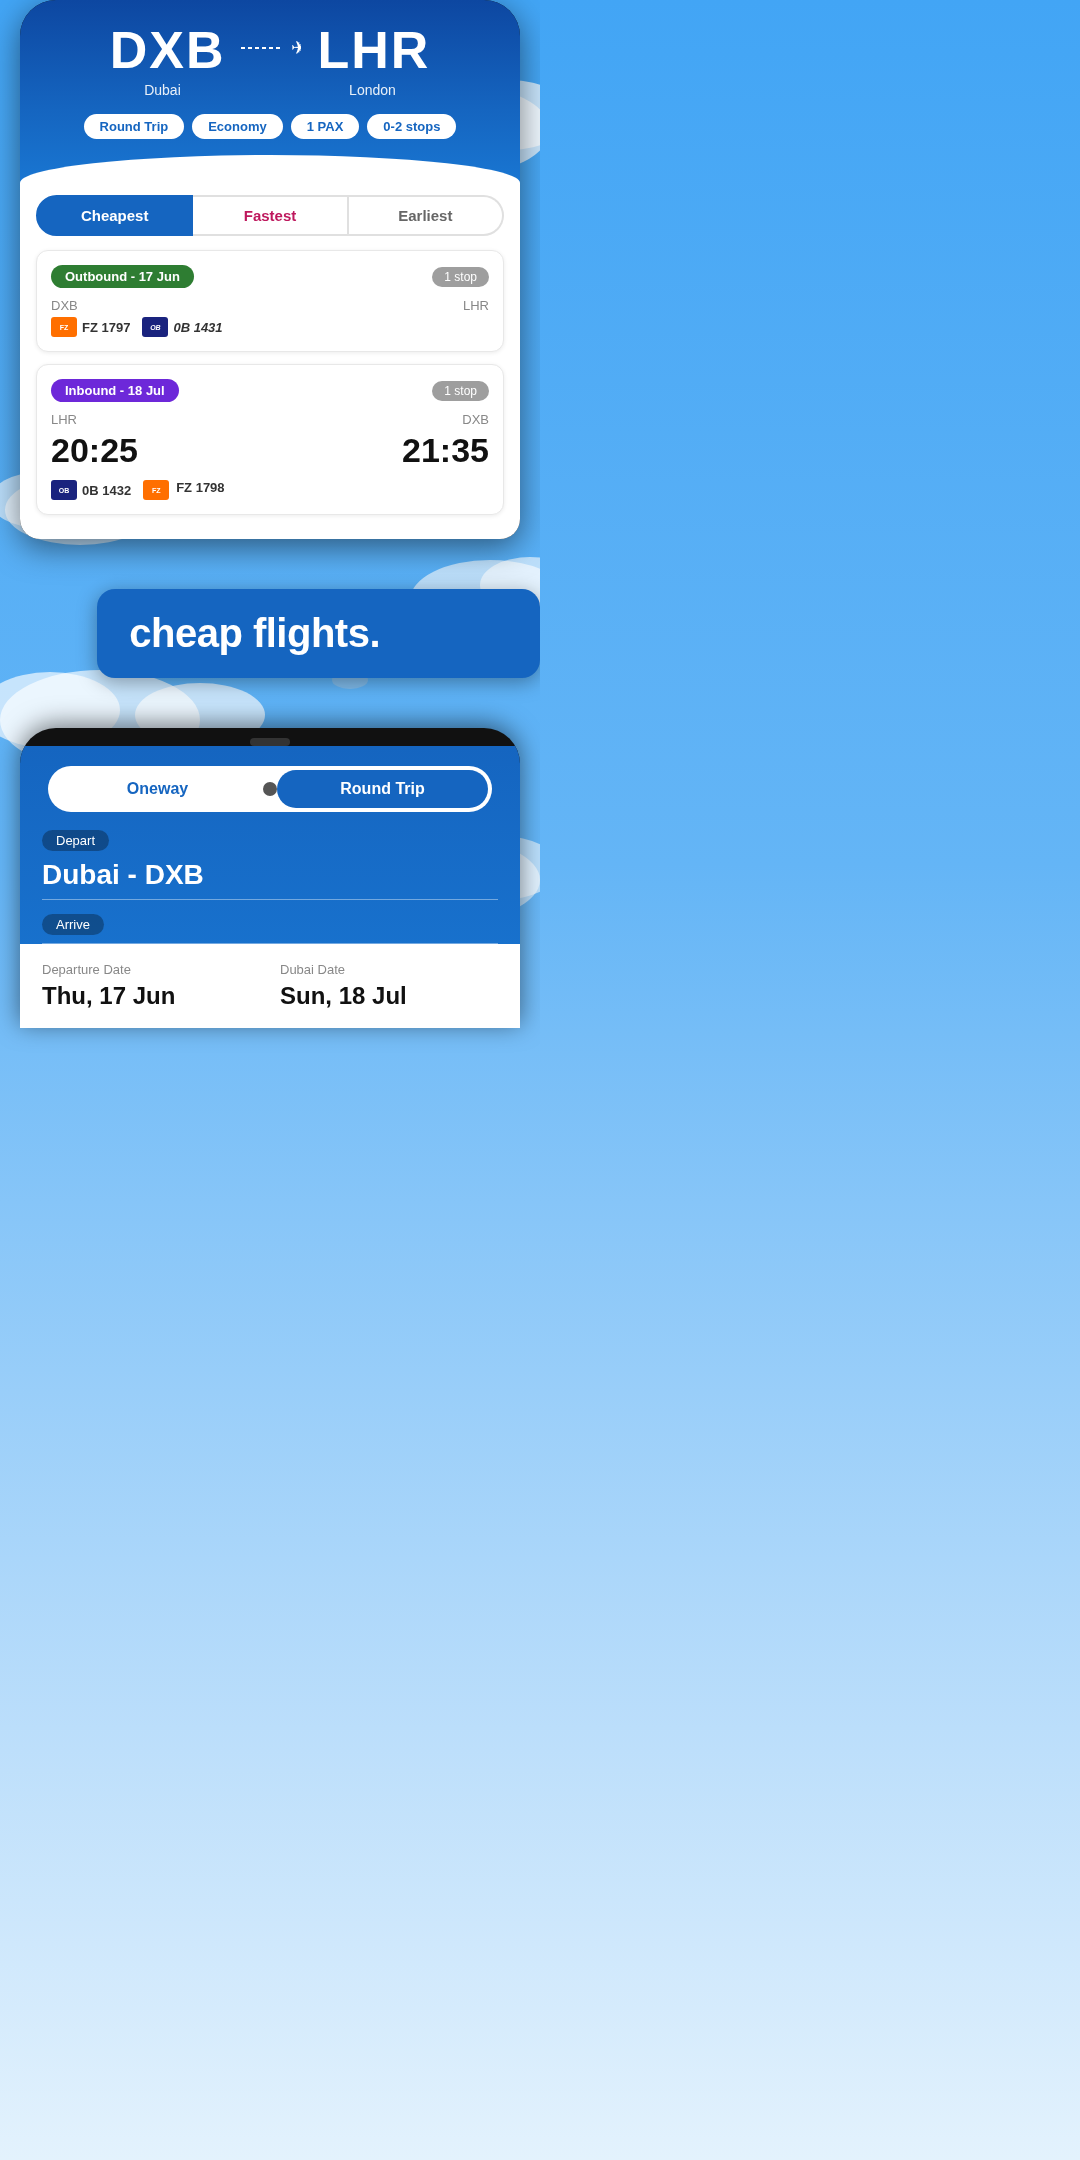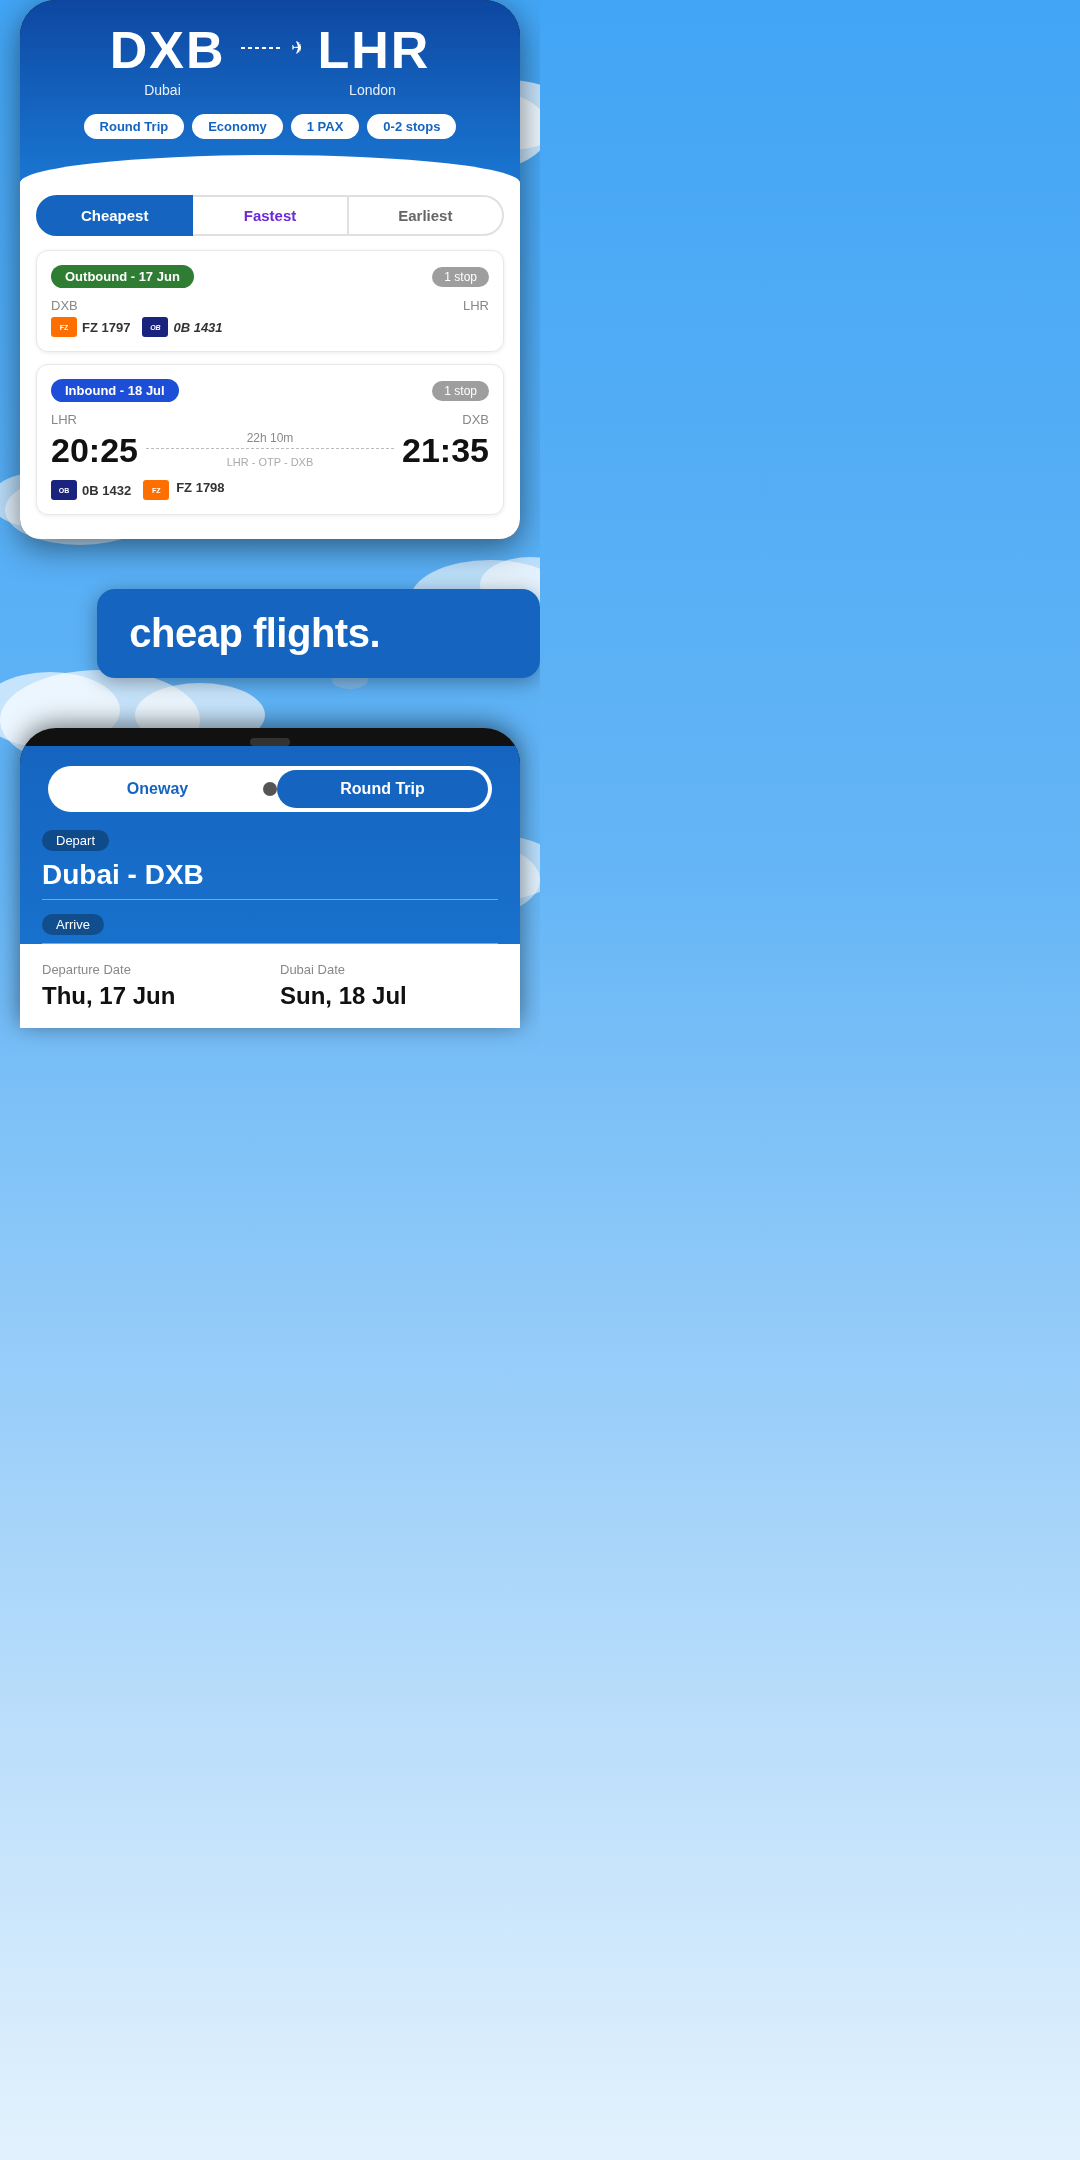--- a/index.html
+++ b/index.html
@@ -87,21 +87,21 @@
         <span style="background: white; color: #1565c0; border-radius: 20px; padding: 5px 16px; font-size: 13px; font-weight: 700; cursor: pointer;">Economy</span>
         <span style="background: white; color: #1565c0; border-radius: 20px; padding: 5px 16px; font-size: 13px; font-weight: 700; cursor: pointer;">1 PAX</span>
         <span style="background: white; color: #1565c0; border-radius: 20px; padding: 5px 16px; font-size: 13px; font-weight: 700; cursor: pointer;">0-2 stops</span>
       </div>
 
       <div style="height: 28px; background: white; border-radius: 50% 50% 0 0 / 100% 100% 0 0; margin: 0 -20px;"></div>
     </div>
 
     <div style="background: white; display: flex; padding: 12px 16px 14px;">
       <button style="flex: 1; padding: 10px 0; border: 2px solid #1565c0; background: #1565c0; font-size: 15px; font-weight: 700; cursor: pointer; color: white; border-radius: 25px 0 0 25px;">Cheapest</button>
-      <button style="flex: 1; padding: 10px 0; border: 2px solid #e0e0e0; border-left: none; background: white; font-size: 15px; font-weight: 600; cursor: pointer; color: #6d28d9;">Fastest</button>
+      <button style="flex: 1; padding: 10px 0; border: 2px solid #e0e0e0; border-left: none; background: white; font-size: 15px; font-weight: 600; cursor: pointer; color: #be185d;">Fastest</button>
       <button style="flex: 1; padding: 10px 0; border: 2px solid #e0e0e0; border-left: none; background: white; font-size: 15px; font-weight: 600; cursor: pointer; color: #666; border-radius: 0 25px 25px 0;">Earliest</button>
     </div>
 
     <div style="background: white; padding: 0 16px 20px;">
 
       <div style="background: white; border: 1px solid #e8e8e8; border-radius: 12px; padding: 14px; margin-bottom: 12px; box-shadow: 0 1px 4px rgba(0,0,0,0.08);">
         <div style="display: flex; justify-content: space-between; align-items: center; margin-bottom: 10px;">
           <span style="background: #2e7d32; color: white; border-radius: 20px; padding: 4px 14px; font-size: 13px; font-weight: 700;">Outbound - 17 Jun</span>
           <span style="background: #9e9e9e; color: white; border-radius: 12px; padding: 3px 12px; font-size: 12px;">1 stop</span>
         </div>
@@ -116,34 +116,29 @@
           </div>
           <div style="display: flex; align-items: center; gap: 5px; font-style: italic;">
             <div style="width: 26px; height: 20px; background: #1a237e; border-radius: 3px; display: flex; align-items: center; justify-content: center; font-size: 7px; color: white; font-weight: 900;">OB</div>
             <span style="font-size: 13px; color: #333; font-weight: 600;">0B 1431</span>
           </div>
         </div>
       </div>
 
       <div style="background: white; border: 1px solid #e8e8e8; border-radius: 12px; padding: 14px; margin-bottom: 4px; box-shadow: 0 1px 4px rgba(0,0,0,0.08);">
         <div style="display: flex; justify-content: space-between; align-items: center; margin-bottom: 10px;">
-          <span style="background: #1d4ed8; color: white; border-radius: 20px; padding: 4px 14px; font-size: 13px; font-weight: 700;">Inbound - 18 Jul</span>
+          <span style="background: #6d28d9; color: white; border-radius: 20px; padding: 4px 14px; font-size: 13px; font-weight: 700;">Inbound - 18 Jul</span>
           <span style="background: #9e9e9e; color: white; border-radius: 12px; padding: 3px 12px; font-size: 12px;">1 stop</span>
         </div>
         <div style="display: flex; justify-content: space-between; font-size: 13px; color: #888; margin-bottom: 4px;">
           <span>LHR</span>
           <span>DXB</span>
         </div>
         <div style="display: flex; align-items: center; justify-content: space-between; margin-bottom: 10px;">
           <span style="font-size: 34px; font-weight: 900; color: #111;">20:25</span>
-          <div style="text-align: center; flex: 1; padding: 0 8px;">
-            <span style="font-size: 12px; color: #888; display: block; margin-bottom: 2px;">22h 10m</span>
-            <div style="border-top: 1px dashed #bbb; margin: 3px 0;"></div>
-            <span style="font-size: 11px; color: #aaa;">LHR - OTP - DXB</span>
-          </div>
           <span style="font-size: 34px; font-weight: 900; color: #111;">21:35</span>
         </div>
         <div style="display: flex; gap: 12px; align-items: center;">
           <div style="display: flex; align-items: center; gap: 5px;">
             <div style="width: 26px; height: 20px; background: #1a237e; border-radius: 3px; display: flex; align-items: center; justify-content: center; font-size: 7px; color: white; font-weight: 900;">OB</div>
             <span style="font-size: 13px; color: #333; font-weight: 600;">0B 1432</span>
           </div>
           <div style="display: flex; align-items: flex-start; gap: 7px;">
             <div style="width: 26px; height: 20px; background: #ff6f00; border-radius: 3px; display: flex; align-items: center; justify-content: center; font-size: 7px; color: white; font-weight: 900;">FZ</div>
             <span style="font-size: 13px; color: #333; font-weight: 600;">FZ 1798</span>

